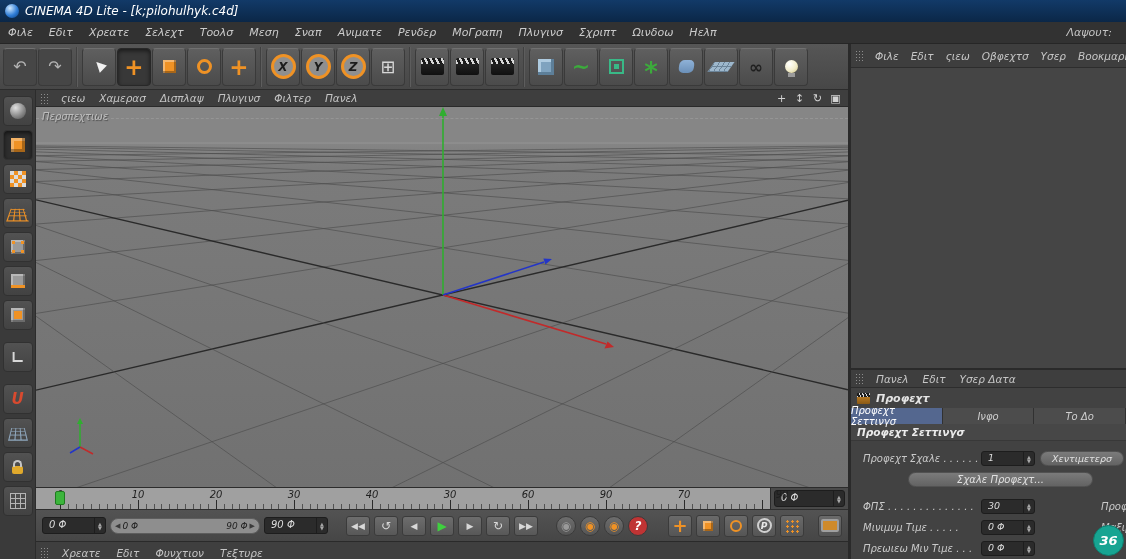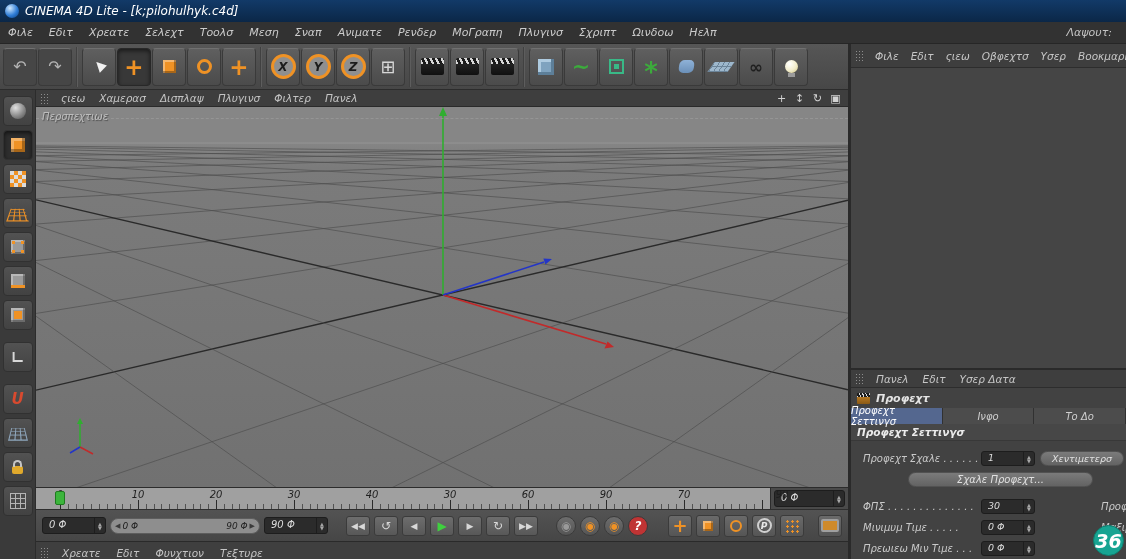--- a/index.html
+++ b/index.html
@@ -221,21 +221,21 @@
               color:#e0e0e0; font-size:9.5px; display:flex; align-items:center; justify-content:center;
               white-space:nowrap; }
   .right-label { position:absolute; left:250px; white-space:nowrap; color:#c9c9c9; }
   .wide-btn { margin-left:45px; width:185px; height:15px; border-radius:8px;
               background:linear-gradient(#7b7b7b,#636363); border:1px solid #525252;
               color:#e0e0e0; font-size:10px; display:flex; align-items:center; justify-content:center; }
 
   
   .badge { position:absolute; right:2px; bottom:3px; width:31px; height:31px; border-radius:50%;
            background:#17a492; border:1px solid #0f7d6f; color:#ffffff; font-weight:bold;
-           font-size:19px; display:flex; align-items:center; justify-content:center; z-index:20; }
+           font-size:13px; display:flex; align-items:center; justify-content:center; z-index:20; }
 </style>
 </head>
 <body>
 
 <div class="app">
 
   <div class="titlebar">
     <span class="logo"></span>
     <span class="title-text">CINEMA 4D Lite - [k;pilohulhyk.c4d]</span>
   </div>

